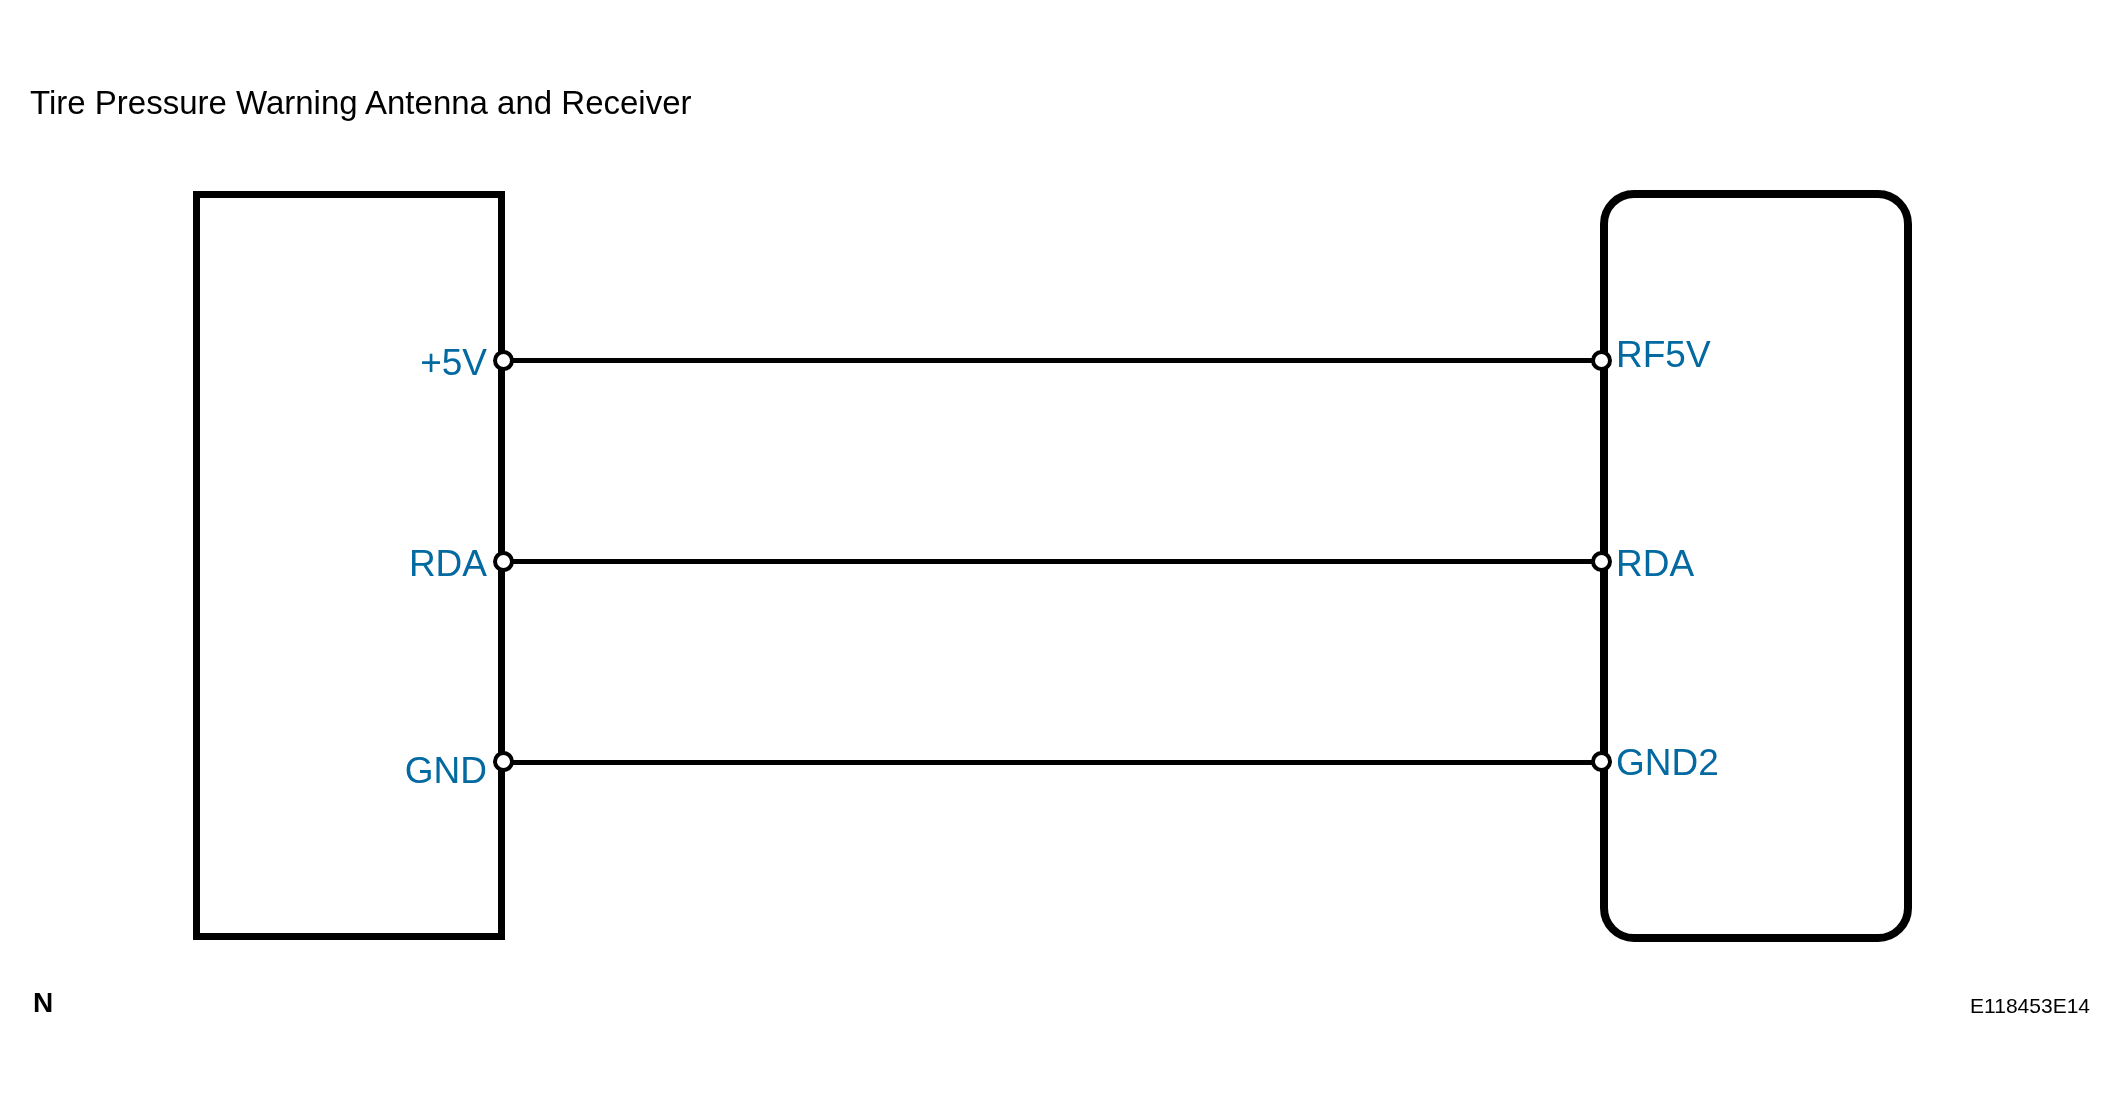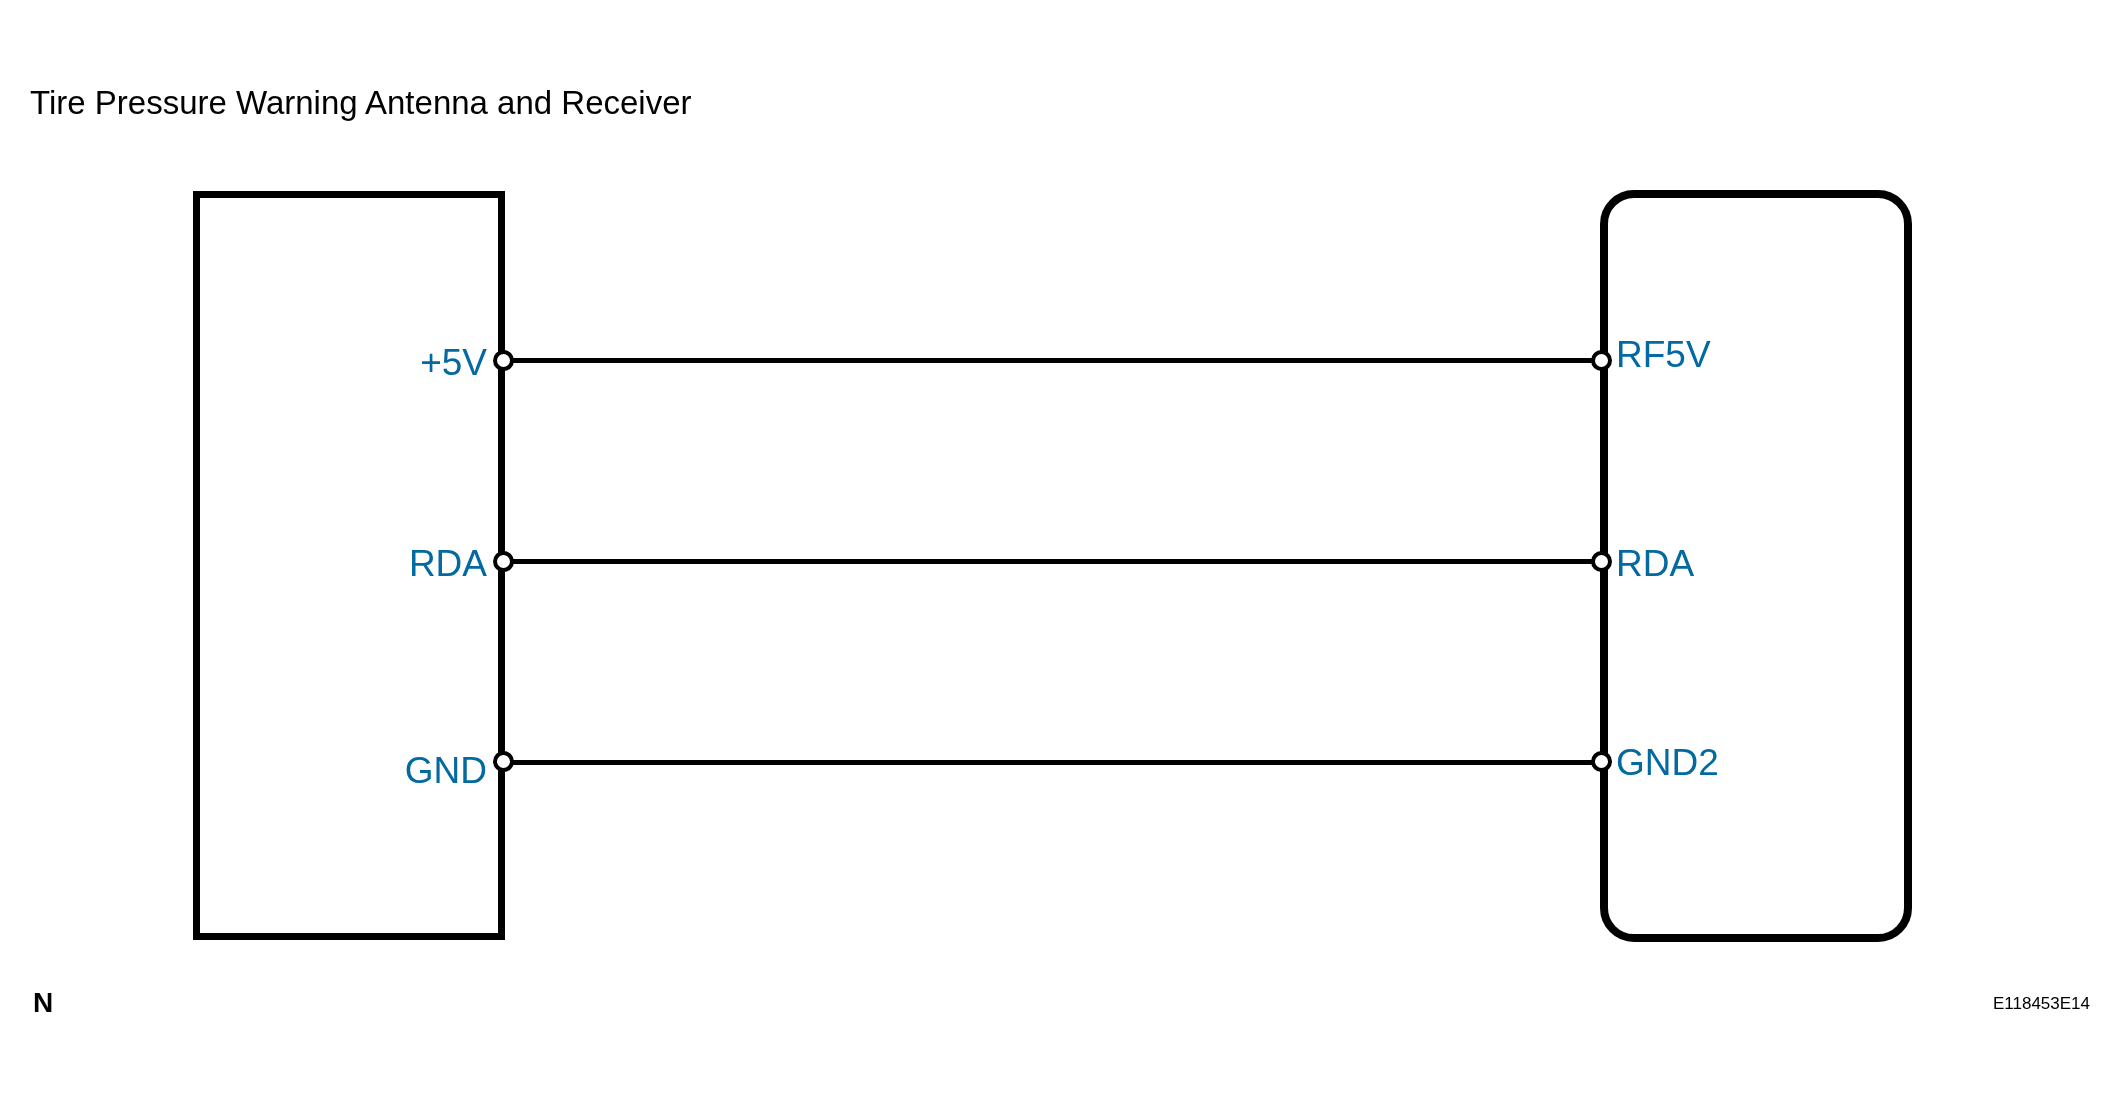--- a/index.html
+++ b/index.html
@@ -60,21 +60,21 @@
     color: #0369a1;
   }
   .pin-label.left-side { text-align: right; }
 
   .note-n {
     font-size: 28px;
     font-weight: bold;
     line-height: 1;
   }
   .figure-code {
-    font-size: 17px;
+    font-size: 21px;
     line-height: 1;
   }
 </style>
 </head>
 <body>
 
 <div class="page">
 
   <div class="abs component-title" style="left:30px; top:86px;">Tire Pressure Warning Antenna and Receiver</div>
 

